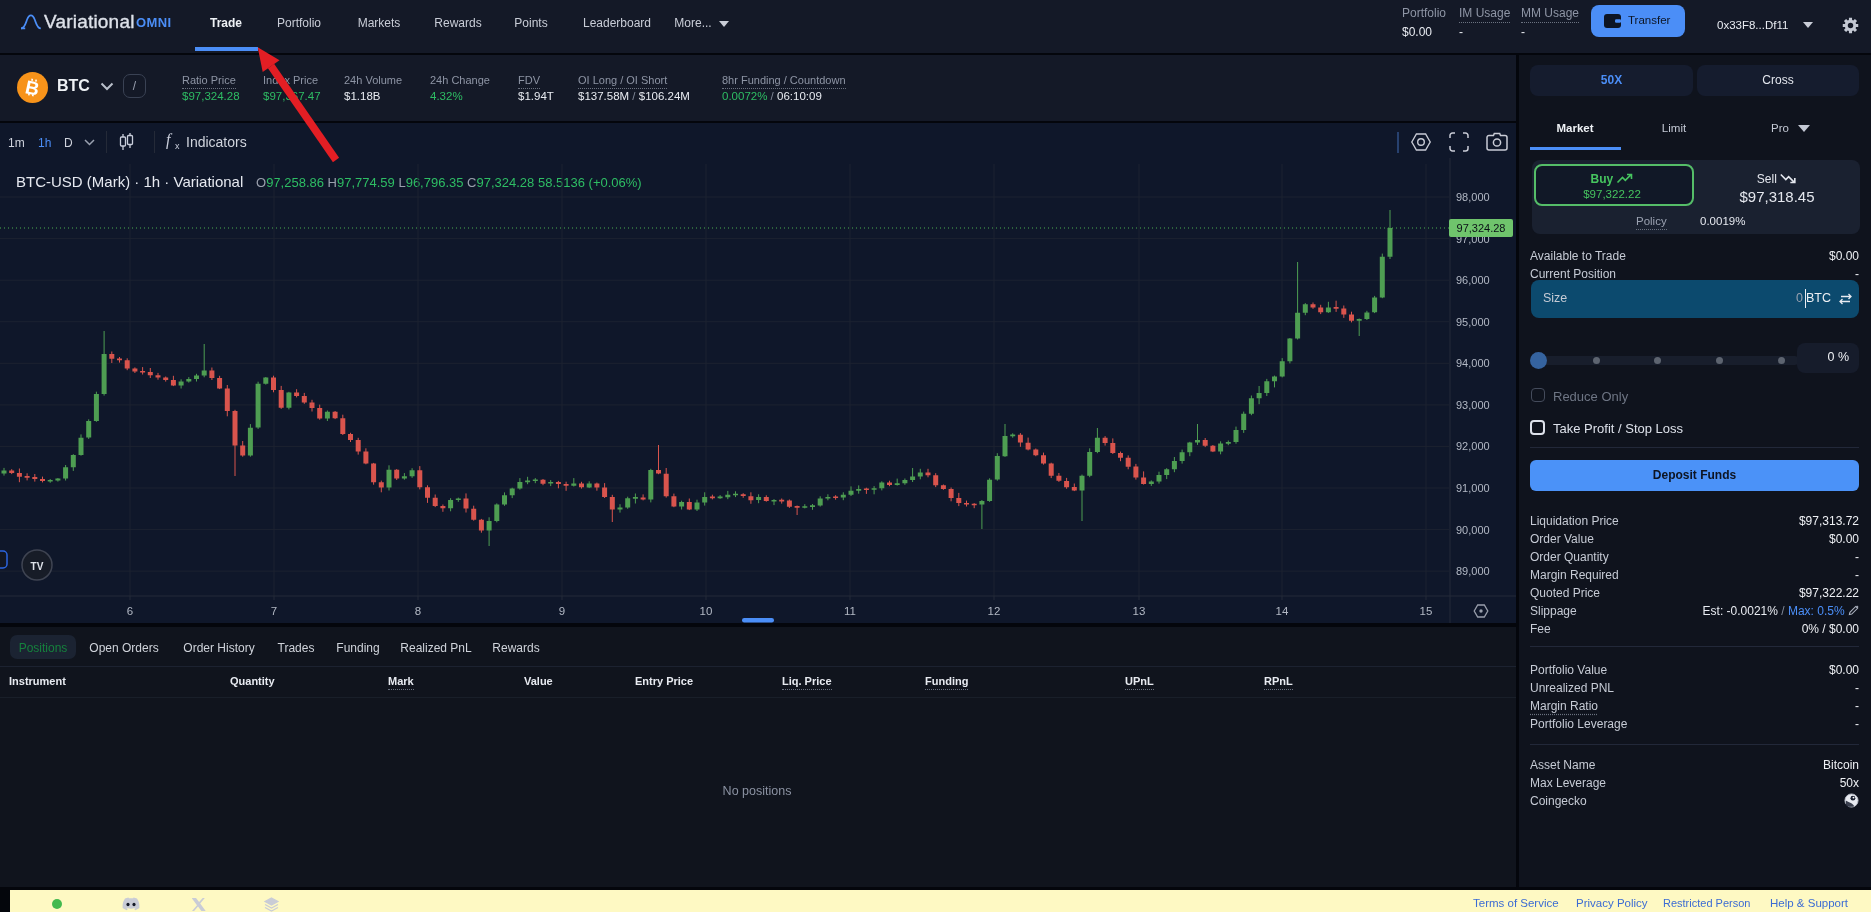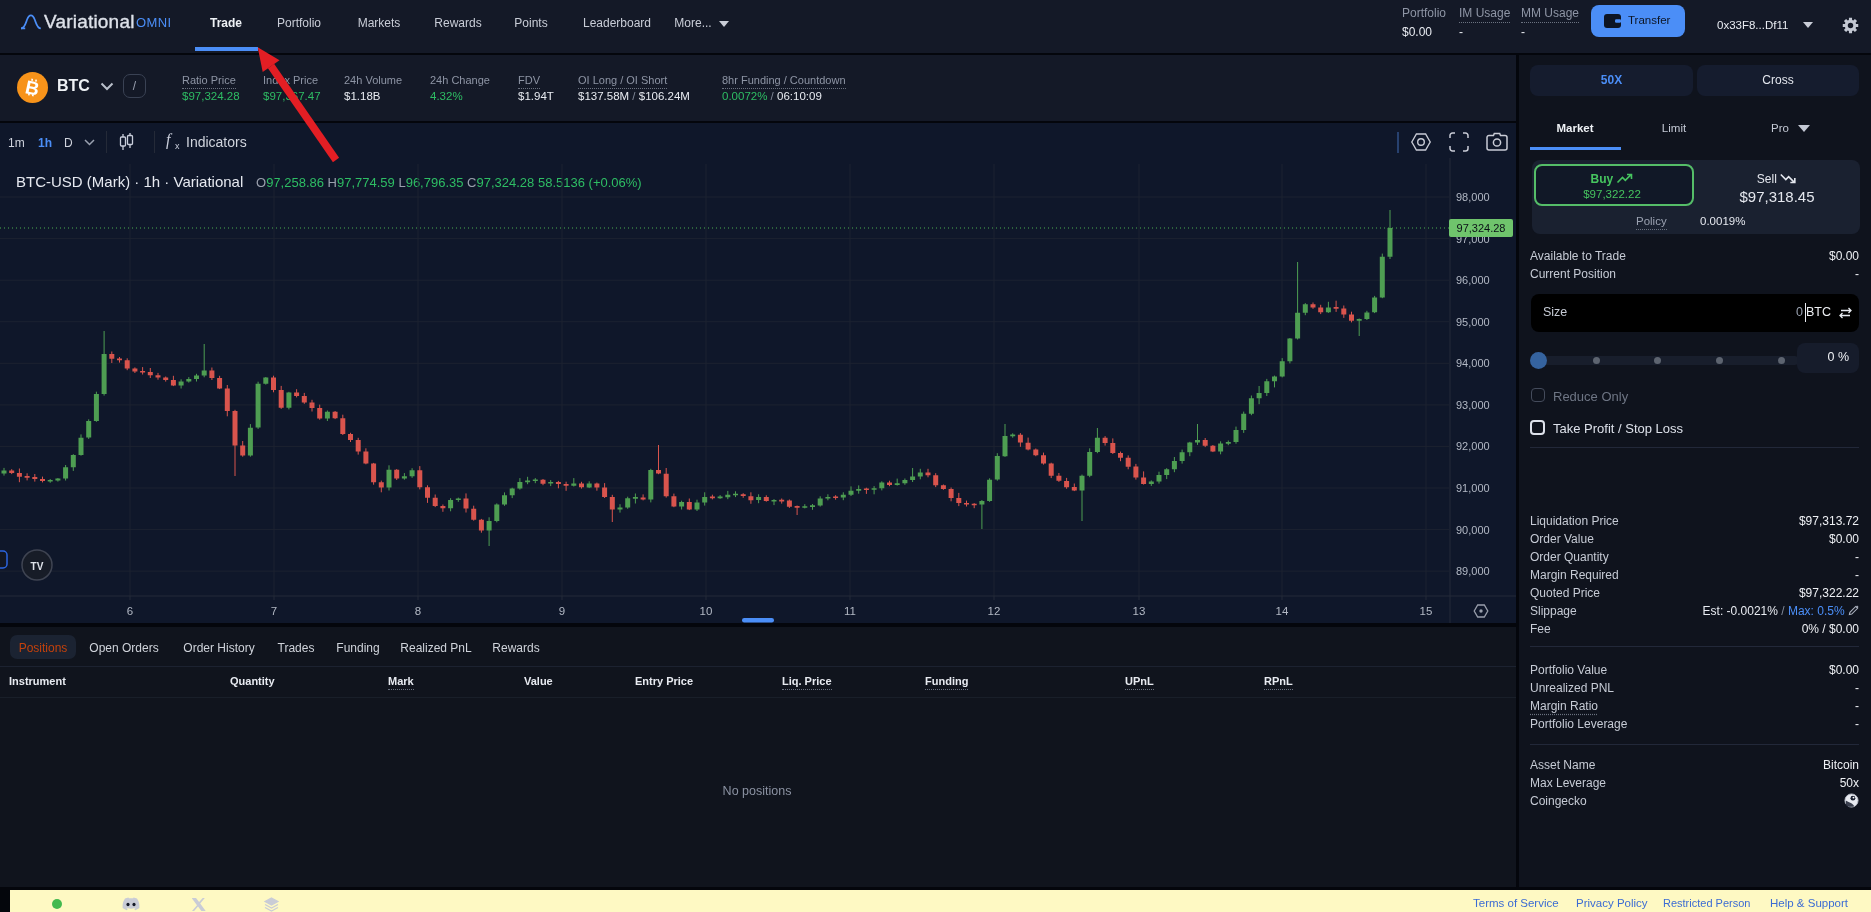--- a/index.html
+++ b/index.html
@@ -24,21 +24,21 @@
 .kv .dot{border-bottom:0;padding-bottom:0;text-decoration:underline dotted #6b7280;text-underline-offset:3.5px}
 .btab{position:absolute;top:14px;font-size:12px;color:#cfd3da;transform:translateX(-50%)}
 .sv{position:absolute;font-size:11.5px;color:#e8ebf1}
 </style></head><body>
 <div id="nav">
  <svg width="22" height="20" viewBox="0 0 22 20" style="position:absolute;left:20px;top:12px">
   <path d="M1 16.4C4.6 16.4 5.6 11.5 7 7.8 8 5 9.3 3.4 10.9 3.4 12.5 3.4 13.8 5 14.8 7.8 16.2 11.5 17.2 16.4 20.8 16.4" stroke="#4b8ef7" stroke-width="1.7" fill="none"></path>
   <path d="M1 16.4h4.2" stroke="#4b8ef7" stroke-width="1.7" fill="none"></path>
     </svg>
  <span style="position:absolute;left:44px;top:11px;font-size:19px;color:#dde1e9;letter-spacing:.2px;-webkit-text-stroke:.35px #dde1e9">Variational</span>
- <span style="position:absolute;left:136px;top:15px;font-size:13px;font-weight:normal;color:#4b8ef7;letter-spacing:.4px">OMNI</span>
+ <span style="position:absolute;left:136px;top:15px;font-size:13px;font-weight:bold;color:#4b8ef7;letter-spacing:.4px">OMNI</span>
  <span class="navlink" style="left:226px;color:#eef1f5;font-weight:bold">Trade</span>
  <span class="navlink" style="left:299px">Portfolio</span>
  <span class="navlink" style="left:379px">Markets</span>
  <span class="navlink" style="left:458px">Rewards</span>
  <span class="navlink" style="left:531px">Points</span>
  <span class="navlink" style="left:617px">Leaderboard</span>
  <span class="navlink" style="left:693px">More...</span>
  <span style="position:absolute;left:719px;top:21px;width:0;height:0;border-left:5px solid transparent;border-right:5px solid transparent;border-top:6px solid #c9cdd7"></span>
  <div style="position:absolute;left:195px;top:47px;width:63px;height:4px;background:#4b8ef7"></div>
  <span class="glabel" style="position:absolute;left:1402px;top:6px;font-size:12px">Portfolio</span>
@@ -84,21 +84,21 @@
  <span class="sv" style="left:430px;top:35px;color:#2ebd64">4.32%</span>
  <span class="glabel dot" style="position:absolute;left:518px;top:19px">FDV</span>
  <span class="sv" style="left:518px;top:35px">$1.94T</span>
  <span class="glabel dot" style="position:absolute;left:578px;top:19px">OI Long / OI Short</span>
  <span class="sv" style="left:578px;top:35px">$137.58M <span style="color:#828a9a">/</span> $106.24M</span>
  <span class="glabel dot" style="position:absolute;left:722px;top:19px">8hr Funding / Countdown</span>
  <span class="sv" style="left:722px;top:35px;color:#2ebd64">0.0072% <span style="color:#828a9a">/</span> <span style="color:#e8ebf1">06:10:09</span></span>
 </div>
 <div id="chart">
  <span style="position:absolute;left:8px;top:13px;font-size:12px;color:#d0d4dd">1m</span>
- <span style="position:absolute;left:38px;top:13px;font-size:12px;font-weight:bold;color:#4b8ef7">1h</span>
+ <span style="position:absolute;left:38px;top:13px;font-size:12px;font-weight:normal;color:#4b8ef7">1h</span>
  <span style="position:absolute;left:64px;top:13px;font-size:12px;color:#d0d4dd">D</span>
  <svg width="11" height="7" viewBox="0 0 11 7" style="position:absolute;left:84px;top:16px">
       <path d="M1 1l4.5 4.5L10 1" stroke="#9aa1b0" stroke-width="1.5" fill="none"></path>
     </svg>
  <div style="position:absolute;left:106px;top:8px;width:1px;height:22px;background:#242a38"></div>
  <svg width="15" height="18" viewBox="0 0 15 18" style="position:absolute;left:119px;top:10px">
       <g stroke="#c9cedb" stroke-width="1.3" fill="none">
         <path d="M4 1v3M4 13v4"></path>
         <rect x="1.5" y="4" width="5" height="9" rx="1"></rect>
         <path d="M11 0v2M11 12v3"></path>
@@ -194,21 +194,21 @@
       <path d="M1474.2 611l3.5-6h6.6l3.5 6-3.5 6h-6.6z"></path>
       <circle cx="1481" cy="611" r="1.7" fill="#9aa0ad" stroke="none"></circle>
     </g>
 <circle cx="37" cy="565" r="15" fill="#171c27" stroke="#3f4452" stroke-width="1.5"></circle>
 <text x="37" y="569.5" class="axm" style="fill:#dfe3ea;font-size:10px;font-weight:bold">TV</text>
 <rect x="-7" y="551" width="14" height="17" rx="4" fill="#131722" stroke="#2d66e0" stroke-width="1.5"></rect>
 <rect x="742" y="618" width="32" height="4.5" rx="2.2" fill="#4b8ef7"></rect>
 </svg>
 <div id="bottom">
  <div style="position:absolute;left:10px;top:8px;width:66px;height:24px;background:#1b2332;border-radius:7px"></div>
- <span class="btab" style="left:43px;color:#c2410c">Positions</span>
+ <span class="btab" style="left:43px;color:#15803d">Positions</span>
  <span class="btab" style="left:124px">Open Orders</span>
  <span class="btab" style="left:219px">Order History</span>
  <span class="btab" style="left:296px">Trades</span>
  <span class="btab" style="left:358px">Funding</span>
  <span class="btab" style="left:436px">Realized PnL</span>
  <span class="btab" style="left:516px">Rewards</span>
  <div style="position:absolute;left:0;top:39px;width:1516px;height:1px;background:#1c2230"></div>
  <div style="position:absolute;left:0;top:70px;width:1516px;height:1px;background:#191f29"></div>
  <span class="thead" style="left:9px">Instrument</span>
  <span class="thead" style="left:230px">Quantity</span>
@@ -243,21 +243,21 @@
   <span style="position:absolute;left:168px;top:55px;font-size:11.5px;color:#e4e7ee">0.0019%</span>
  </div>
  <div class="kv" style="top:192px;left:11px">
       <span class="kl">Available to Trade</span>
       <span class="kr">$0.00</span>
     </div>
  <div class="kv" style="top:210px;left:11px">
       <span class="kl">Current Position</span>
       <span class="kr">-</span>
     </div>
- <div style="position:absolute;left:12px;top:239px;width:328px;height:38px;background:#000000;border-radius:8px">
+ <div style="position:absolute;left:12px;top:225px;width:328px;height:38px;background:#0c4a6e;border-radius:8px">
   <span style="position:absolute;left:12px;top:11px;font-size:12.5px;color:#c6cbd5">Size</span>
   <span style="position:absolute;right:56px;top:11px;font-size:12.5px;color:#98a0af">0</span>
   <span style="position:absolute;right:53px;top:9px;width:1.5px;height:19px;background:#e8ebf1"></span>
   <span style="position:absolute;right:28px;top:11px;font-size:12.5px;color:#eef0f4">BTC</span>
   <svg width="15" height="12" viewBox="0 0 15 12" style="position:absolute;right:6px;top:13px">
         <g stroke="#e8ebf1" stroke-width="1.3" fill="none">
           <path d="M3 2.5h10M10.5 0l2.5 2.5L10.5 5M12 7.5H2M4.5 5L2 7.5 4.5 10" transform="translate(0 1)"></path>
         </g>
       </svg>
  </div>
@@ -268,20 +268,21 @@
  <div style="position:absolute;left:258.5px;top:301.5px;width:7px;height:7px;border-radius:50%;background:#5d6470"></div>
  <div style="position:absolute;left:10.5px;top:296.5px;width:17px;height:17px;border-radius:50%;background:#35639f"></div>
  <div style="position:absolute;left:278px;top:288px;width:62px;height:30px;background:#161c2b;border-radius:8px;font-size:12.5px;color:#eef0f4">
       <span style="position:absolute;right:10px;top:7px">0 %</span>
     </div>
  <div style="position:absolute;left:12px;top:333px;width:14px;height:14px;border:1.5px solid #444b5b;border-radius:4px"></div>
  <span style="position:absolute;left:34px;top:334px;font-size:13px;color:#6e7584">Reduce Only</span>
  <div style="position:absolute;left:11px;top:365px;width:15px;height:15px;border:2px solid #dde1ea;border-radius:4px"></div>
  <span style="position:absolute;left:34px;top:366px;font-size:13px;color:#dde1ea">Take Profit / Stop Loss</span>
  <div style="position:absolute;left:11px;top:392px;width:329px;height:1px;background:#222839"></div>
+ <div style="position:absolute;left:11px;top:405px;width:329px;height:31px;background:#4b92f8;border-radius:6px;text-align:center;line-height:31px;font-size:12px;font-weight:bold;color:#0d1422">Deposit Funds</div>
 </div>
 <div class="kv" style="top:511.8px">
     <span class="kl ">Liquidation Price</span>
     <span class="kr">$97,313.72</span>
   </div>
 <div class="kv" style="top:529.9px">
     <span class="kl ">Order Value</span>
     <span class="kr">$0.00</span>
   </div>
 <div class="kv" style="top:548.0px">

